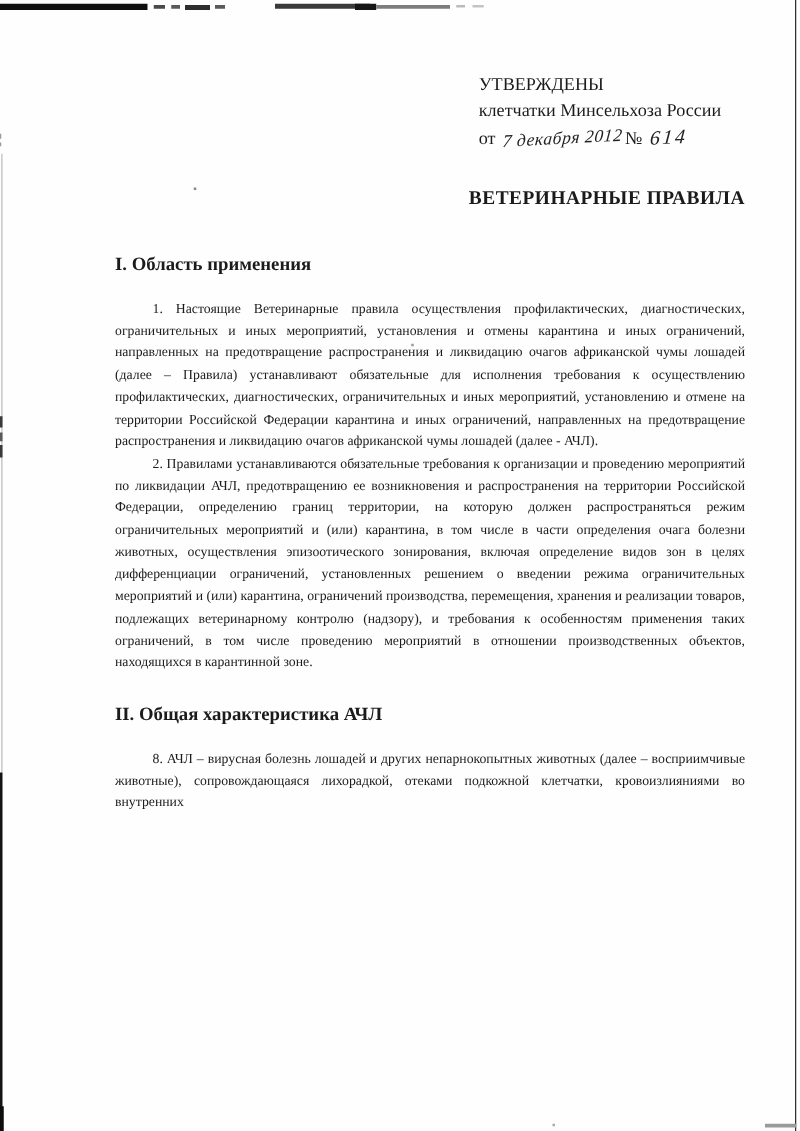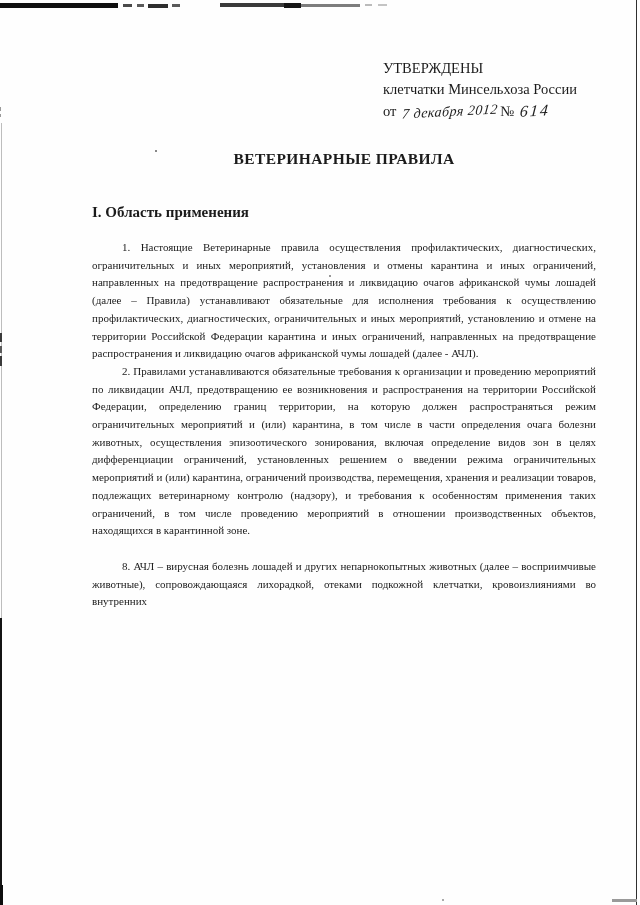--- a/index.html
+++ b/index.html
@@ -34,21 +34,21 @@
     letter-spacing: 0.5px;
     margin: 0 2px;
     color: #222;
   }
   .hw-number { font-size: 16px; letter-spacing: 2px; }
   
   .title {
     margin: 28px 0 0 0;
     font-size: 15.5px;
     font-weight: bold;
-    text-align: center;
+    text-align: right;
     letter-spacing: 0.4px;
   }
   .subtitle {
     margin: 10px auto 0 auto;
     width: 480px;
     font-size: 15px;
     font-weight: bold;
     text-align: center;
     line-height: 19.5px;
   }
@@ -138,17 +138,18 @@
 
     <h1 class="title">ВЕТЕРИНАРНЫЕ ПРАВИЛА</h1>
 
 
     <h2 class="section-heading heading-1">I. Область применения</h2>
 
     <p class="para para-first">1. Настоящие Ветеринарные правила осуществления профилактических, диагностических, ограничительных и иных мероприятий, установления и отмены карантина и иных ограничений, направленных на предотвращение распространения и ликвидацию очагов африканской чумы лошадей (далее – Правила) устанавливают обязательные для исполнения требования к осуществлению профилактических, диагностических, ограничительных и иных мероприятий, установлению и отмене на территории Российской Федерации карантина и иных ограничений, направленных на предотвращение распространения и ликвидацию очагов африканской чумы лошадей (далее - АЧЛ).</p>
 
     <p class="para">2. Правилами устанавливаются обязательные требования к организации и проведению мероприятий по ликвидации АЧЛ, предотвращению ее возникновения и распространения на территории Российской Федерации, определению границ территории, на которую должен распространяться режим ограничительных мероприятий и (или) карантина, в том числе в части определения очага болезни животных, осуществления эпизоотического зонирования, включая определение видов зон в целях дифференциации ограничений, установленных решением о введении режима ограничительных мероприятий и (или) карантина, ограничений производства, перемещения, хранения и реализации товаров, подлежащих ветеринарному контролю (надзору), и требования к особенностям применения таких ограничений, в том числе проведению мероприятий в отношении производственных объектов, находящихся в карантинной зоне.</p>
 
+    <h2 class="section-heading heading-2">II. Общая характеристика АЧЛ</h2>
 
     <p class="para para-first para-cut">8. АЧЛ – вирусная болезнь лошадей и других непарнокопытных животных (далее – восприимчивые животные), сопровождающаяся лихорадкой, отеками подкожной клетчатки, кровоизлияниями во внутренних</p>
 
   </div>
 </div>
 
 </body></html>

